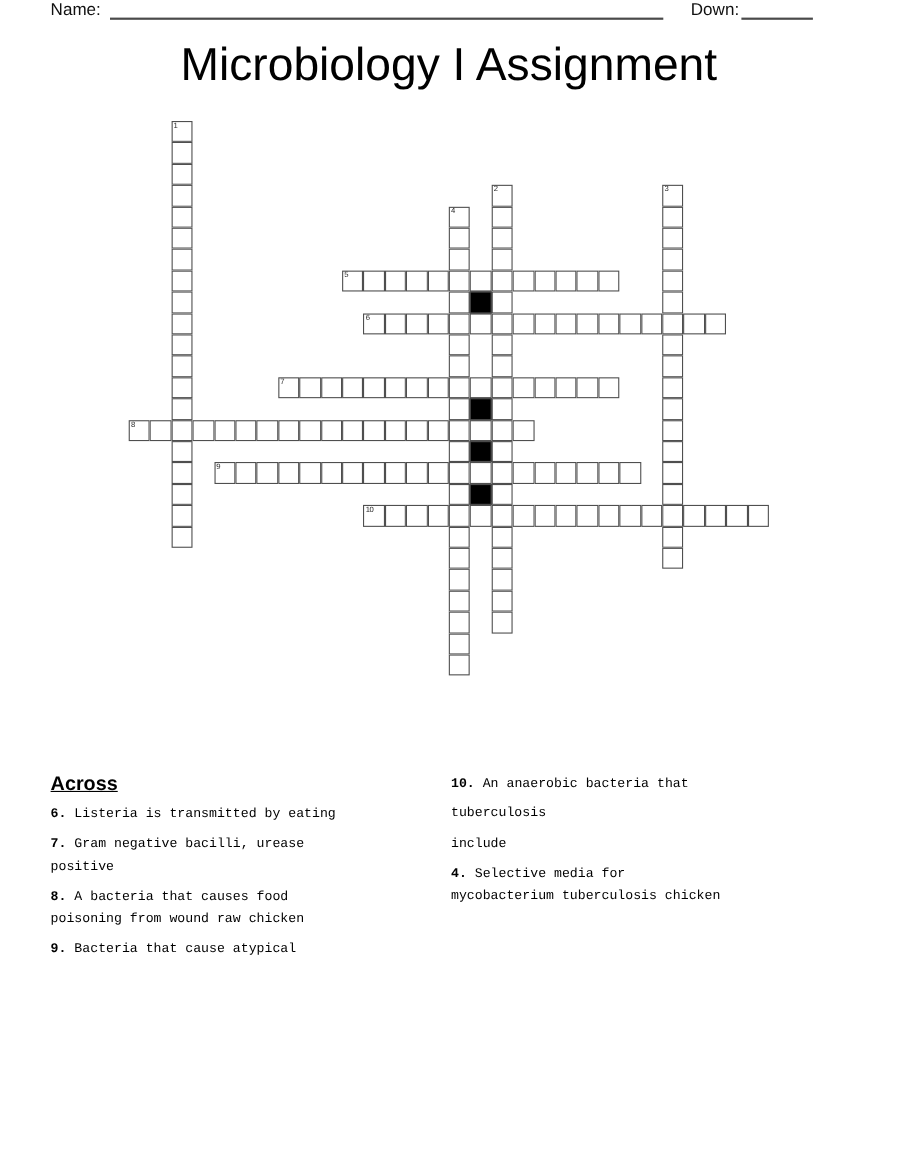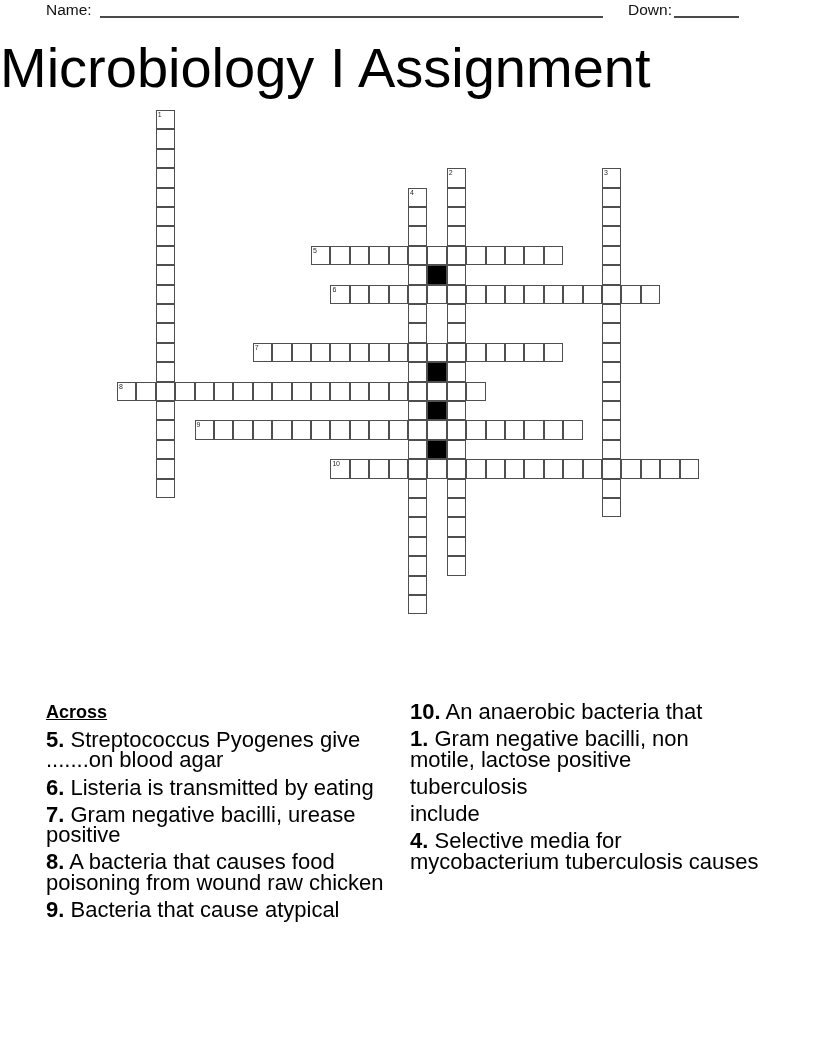--- a/index.html
+++ b/index.html
@@ -28,21 +28,22 @@
   .fill-line {
     position: absolute; top: 0; height: 16px;
     border-bottom: 2px solid #4a4a4a;
   }
   .name-line { left: 100px; width: 503px; }
   .date-line { left: 674px; width: 65px; }
 
   
   .title {
     position: absolute; top: 34px; left: 0; width: 100%;
-    font-size: 56px; line-height: 1.2;
+    text-align: center;
+    font-size: 42px; line-height: 1.2;
     color: #000;
     white-space: nowrap;
   }
 
   
   .grid { position: absolute; }
   .cell {
     position: absolute;
     box-sizing: border-box;
     background: #ffffff;
@@ -61,22 +62,23 @@
   .clue-col { position: absolute; top: 0; }
   .clue-col.left  { left: 46px;  width: 364px; }
   .clue-col.right { left: 410px; width: 372px; }
   .clue-heading {
     font-size: 18px; line-height: 20px; font-weight: bold;
     text-decoration: underline;
     margin: 0 0 8px 0;
   }
   .clue-col.right .clue-heading { margin-top: 3px; margin-bottom: 7px; }
   .clue {
-    font-size: 22px; line-height: 20.3px;
+    font-size: 12px; line-height: 20.3px;
     margin: 0 0 7px 0;
+    font-family: Liberation Mono, monospace;
   }
   .clue-num { font-weight: bold; }
 </style>
 </head>
 <body>
 
 <div class="page">
 
   <div class="name-row">
     <span class="hdr-label name-label">Name:</span>
@@ -282,24 +284,20 @@
       <div class="cell black" style="left: 310.4px; top: 252.2px; width: 19.4px; height: 19.4px;"></div>
       <div class="cell black" style="left: 310.4px; top: 291px; width: 19.4px; height: 19.4px;"></div>
       <div class="cell black" style="left: 310.4px; top: 329.8px; width: 19.4px; height: 19.4px;"></div>
     </div>
 
   <div class="clues">
     <div class="clue-col left">
       <div class="clue-heading">Across</div>
       <div class="clue-list">
           <div class="clue">
-            <div class="clue-line"><span class="clue-num">5.</span> Streptococcus Pyogenes give</div>
-            <div class="clue-line">.......on blood agar</div>
-          </div>
-          <div class="clue">
             <div class="clue-line"><span class="clue-num">6.</span> Listeria is transmitted by eating</div>
           </div>
           <div class="clue">
             <div class="clue-line"><span class="clue-num">7.</span> Gram negative bacilli, urease</div>
             <div class="clue-line">positive</div>
           </div>
           <div class="clue">
             <div class="clue-line"><span class="clue-num">8.</span> A bacteria that causes food</div>
             <div class="clue-line">poisoning from wound raw chicken</div>
           </div>
@@ -309,30 +307,26 @@
         </div>
     </div>
     <div class="clue-col right">
       <div class="clue-list">
           <div class="clue">
             <div class="clue-line"><span class="clue-num">10.</span> An anaerobic bacteria that</div>
           </div>
         </div>
       <div class="clue-list">
           <div class="clue">
-            <div class="clue-line"><span class="clue-num">1.</span> Gram negative bacilli, non</div>
-            <div class="clue-line">motile, lactose positive</div>
-          </div>
-          <div class="clue">
             <div class="clue-line">tuberculosis</div>
           </div>
           <div class="clue">
             <div class="clue-line">include</div>
           </div>
           <div class="clue">
             <div class="clue-line"><span class="clue-num">4.</span> Selective media for</div>
-            <div class="clue-line">mycobacterium tuberculosis causes</div>
+            <div class="clue-line">mycobacterium tuberculosis chicken</div>
           </div>
         </div>
     </div>
   </div>
 
 </div>
 
 </body></html>

